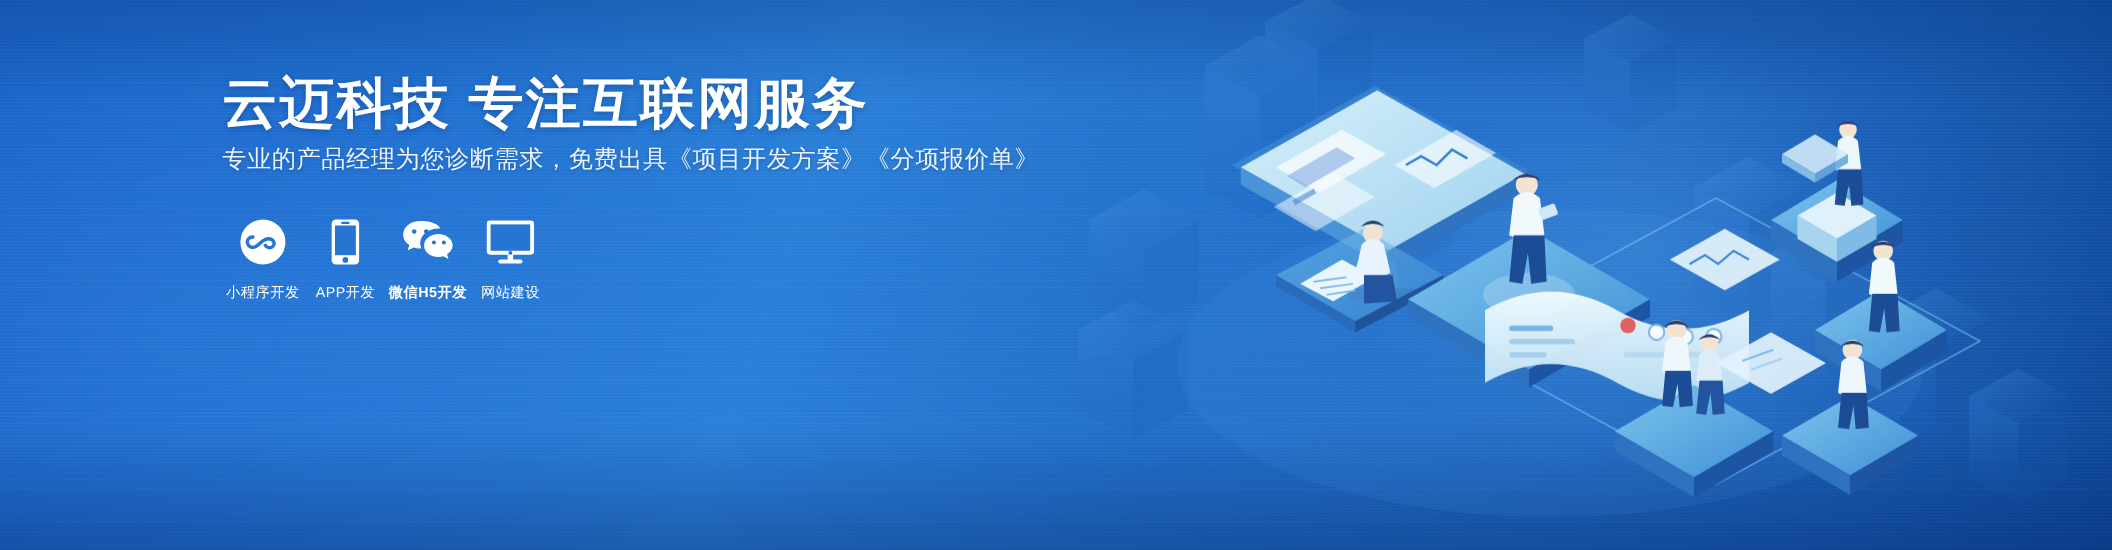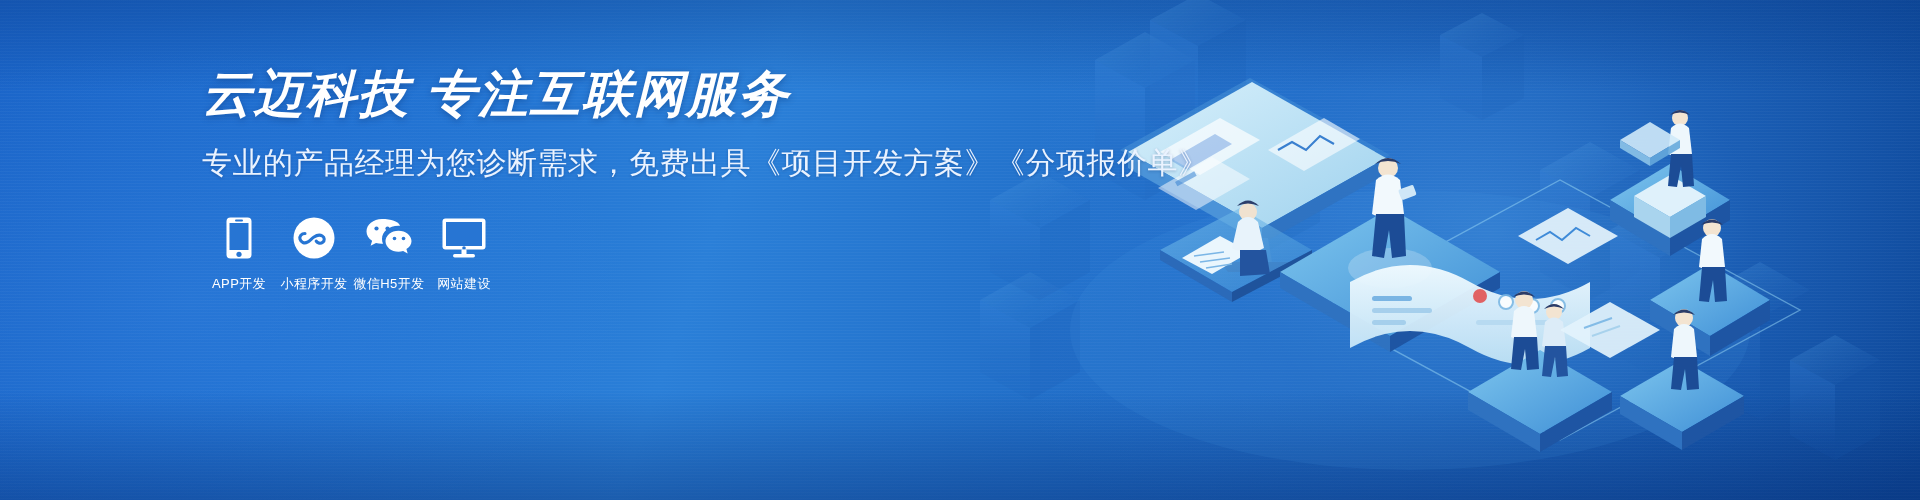--- a/index.html
+++ b/index.html
@@ -63,28 +63,27 @@
     top: 66px;
     width: 700px;
     z-index: 6;
   }
   .headline {
     color: #ffffff;
     font-size: 50px;
     font-weight: bold;
     letter-spacing: 2px;
     line-height: 1.15;
-    margin: 0 0 21px 0;
+    margin: 0 0 3px 0;
     white-space: nowrap;
     text-shadow: 0 2px 6px rgba(4,40,100,0.35);
-    font-style: italic;
   }
   .subline {
     color: #eaf3ff;
-    font-size: 30px;
+    font-size: 22px;
     line-height: 36px;
     letter-spacing: 0.5px;
     white-space: nowrap;
     text-shadow: 0 1px 3px rgba(4,40,100,0.30);
   }
 
   
   .services {
     display: flex;
     align-items: flex-start;
@@ -107,21 +106,21 @@
   }
   .service .ico svg { display: block; }
   .service .lbl {
     color: #ffffff;
     font-size: 13px;
     white-space: nowrap;
     letter-spacing: 0.4px;
   }
   .svc-0 { width: 74px; }
   .svc-1 { width: 74px; margin-left: 0px; }
-  .svc-2 { width: 74px; }
+  .svc-2 { width: 74px; font-weight: bold; }
   .svc-3 { width: 74px; }
   .svc-4 { width: 84px; }
 
   
   .illus {
     position: absolute;
     right: 0;
     top: 0;
     width: 1000px;
     height: 500px;
@@ -362,42 +361,42 @@
   <div class="vignette"></div>
 
   <div class="content">
 
     <h1 class="headline">云迈科技 专注互联网服务</h1>
 
     <div class="subline">专业的产品经理为您诊断需求，免费出具《项目开发方案》《分项报价单》</div>
 
     <div class="services">
 
+      <div class="service svc-1">
+        <span class="ico">
+          <svg width="42" height="42" viewBox="0 0 42 42">
+            <circle cx="21" cy="21" r="20.5" fill="#ffffff"></circle>
+            <path d="M12 16.5 c-3.6 0 -5.8 2.6 -5.0 5.7 c0.8 3.1 4.4 4.6 7.4 3.0
+                     c2.5 -1.3 4.2 -3.6 6.6 -5.2 c2.8 -1.9 6.0 -2.4 8.3 -1.0
+                     c2.4 1.5 2.6 4.6 0.4 6.3 c-2.0 1.6 -5.2 1.0 -6.5 -1.2" fill="none" stroke="#2775d3" stroke-width="3.1" stroke-linecap="round" stroke-linejoin="round"></path>
+          </svg>
+        </span>
+        <span class="lbl">小程序开发</span>
+      </div>
+
       <div class="service svc-0">
         <span class="ico">
           <svg width="26" height="42" viewBox="0 0 26 42">
             <rect x="0.5" y="0.5" width="25" height="41" rx="4" fill="#ffffff"></rect>
             <rect x="3.5" y="6" width="19" height="27" fill="#2775d3"></rect>
             <rect x="9" y="2.6" width="8" height="2" rx="1" fill="#2775d3"></rect>
             <circle cx="13" cy="37.3" r="2.6" fill="#2775d3"></circle>
           </svg>
         </span>
         <span class="lbl">APP开发</span>
-      </div>
-
-      <div class="service svc-1">
-        <span class="ico">
-          <svg width="42" height="42" viewBox="0 0 42 42">
-            <circle cx="21" cy="21" r="20.5" fill="#ffffff"></circle>
-            <path d="M12 16.5 c-3.6 0 -5.8 2.6 -5.0 5.7 c0.8 3.1 4.4 4.6 7.4 3.0
-                     c2.5 -1.3 4.2 -3.6 6.6 -5.2 c2.8 -1.9 6.0 -2.4 8.3 -1.0
-                     c2.4 1.5 2.6 4.6 0.4 6.3 c-2.0 1.6 -5.2 1.0 -6.5 -1.2" fill="none" stroke="#2775d3" stroke-width="3.1" stroke-linecap="round" stroke-linejoin="round"></path>
-          </svg>
-        </span>
-        <span class="lbl">小程序开发</span>
       </div>
 
       <div class="service svc-2">
         <span class="ico">
           <svg width="48" height="42" viewBox="0 0 48 42">
             <path d="M17 2 C8.2 2 1.5 7.6 1.5 14.4 c0 3.8 2.2 7.2 5.6 9.4
                      l-1.5 5.0 l5.4 -2.8 c1.8 0.5 3.8 0.8 5.8 0.8
                      c0.4 0 0.8 0 1.2 -0.04 C17.3 25.2 17 23.6 17 22
                      c0 -7.4 7.3 -13.3 16.3 -13.3 c0.6 0 1.2 0.03 1.8 0.08
                      C33.6 4.3 26.0 2 17 2 z" fill="#ffffff"></path>

